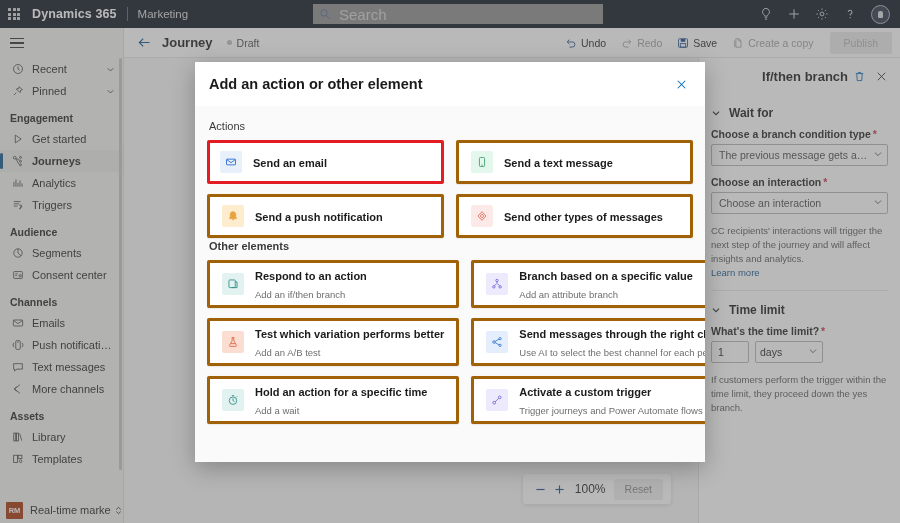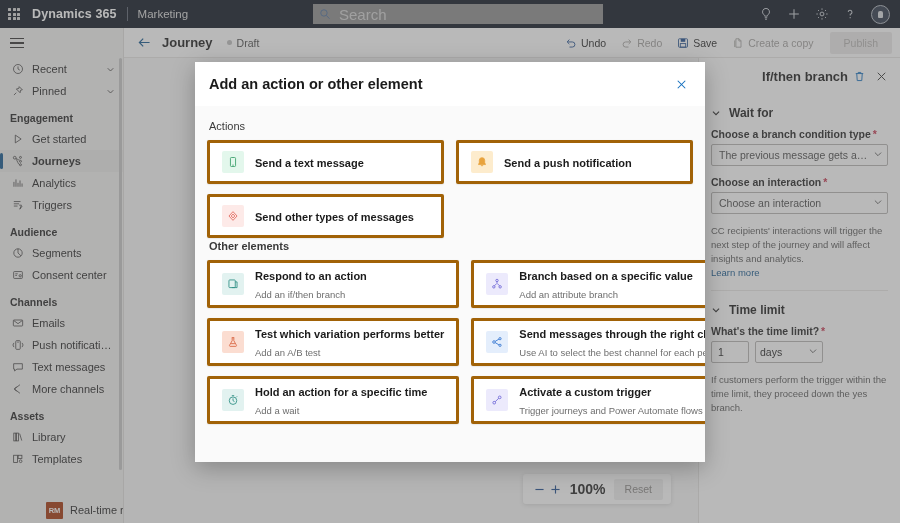--- a/index.html
+++ b/index.html
@@ -70,21 +70,20 @@
   .nav-row.selected::before {
     content:""; position:absolute; left:0; top:3px; bottom:3px; width:2.5px; background:#0f548c; border-radius:2px;
   }
   #nav-scrollbar {
     position:absolute; right:1px; top:30px; width:3px; height:412px; background:#c7c7c7; border-radius:2px;
   }
   #nav-footer {
     position:absolute; left:0; bottom:0; width:123px; height:26px;
     display:flex; align-items:center; padding-left:6px; cursor:pointer;
     background:#f3f2f1;
-    margin-left:40px;
   }
   #nav-footer .rm {
     width:17px; height:17px; background:#a4330a; color:#fff; font-size:7.5px; font-weight:700;
     display:flex; align-items:center; justify-content:center; border-radius:1px; flex:0 0 17px;
   }
   #nav-footer .fl { font-size:11px; color:#242424; margin-left:7px; white-space:nowrap; overflow:hidden;}
   #nav-footer .updown { margin-left:3px; color:#242424;}
 
   
   #cmdbar {
@@ -149,21 +148,21 @@
   }
   .rp-unit .sv { flex:1;}
 
   
   #zoombar {
     position:absolute; left:523px; top:474px; width:148px; height:30px;
     background:#ffffff; border-radius:3px; box-shadow:0 1px 4px rgba(0,0,0,.13);
     display:flex; align-items:center; padding:0 8px; z-index:2;
   }
   .zbtn { width:22px; height:22px; display:flex; align-items:center; justify-content:center; cursor:pointer; color:#1b4a8c;}
-  #zoom-value { font-size:14px; color:#242424; margin:0 8px 0 6px; font-weight:700;}
+  #zoom-value { font-size:12px; color:#242424; margin:0 8px 0 6px; font-weight:400;}
   #zoom-reset {
     height:21px; padding:0 11px; background:#eeeeee; color:#8a8886; font-size:10.5px;
     display:flex; align-items:center; border-radius:2px; cursor:pointer;
   }
 
   
   #dim {
     position:absolute; left:0; top:0; width:900px; height:523px;
     background:rgba(100,100,100,0.45);
     z-index: 10;
@@ -608,20 +607,31 @@
           <line x1="12.6" y1="3.4" x2="3.4" y2="12.6"></line>
         </svg>
     </div>
   </div>
 
   <div id="dlg-body">
 
     <div class="sec-head">Actions</div>
     <div class="card-grid">
 
+      <div class="card highlight">
+        <span class="tile" style="background:#e8f0fc;">
+          <svg viewBox="0 0 16 16" width="12" height="12" fill="none" stroke="#2266c9" stroke-width="1.15">
+              <rect x="2" y="4.2" width="12" height="7.6" rx=".8"></rect>
+              <path d="m2.5 4.9 5.5 4 5.5-4"></path>
+            </svg>
+        </span>
+        <span class="txt">
+          <span class="t1">Send an email</span>
+        </span>
+      </div>
 
       <div class="card">
         <span class="tile" style="background:#e3f7ec;">
           <svg viewBox="0 0 16 16" width="12" height="12" fill="none" stroke="#3aa06a" stroke-width="1.15">
               <rect x="4.6" y="2" width="6.8" height="12" rx="1.2"></rect>
               <path d="M7 12.2h2"></path>
             </svg>
         </span>
         <span class="txt">
           <span class="t1">Send a text message</span>

